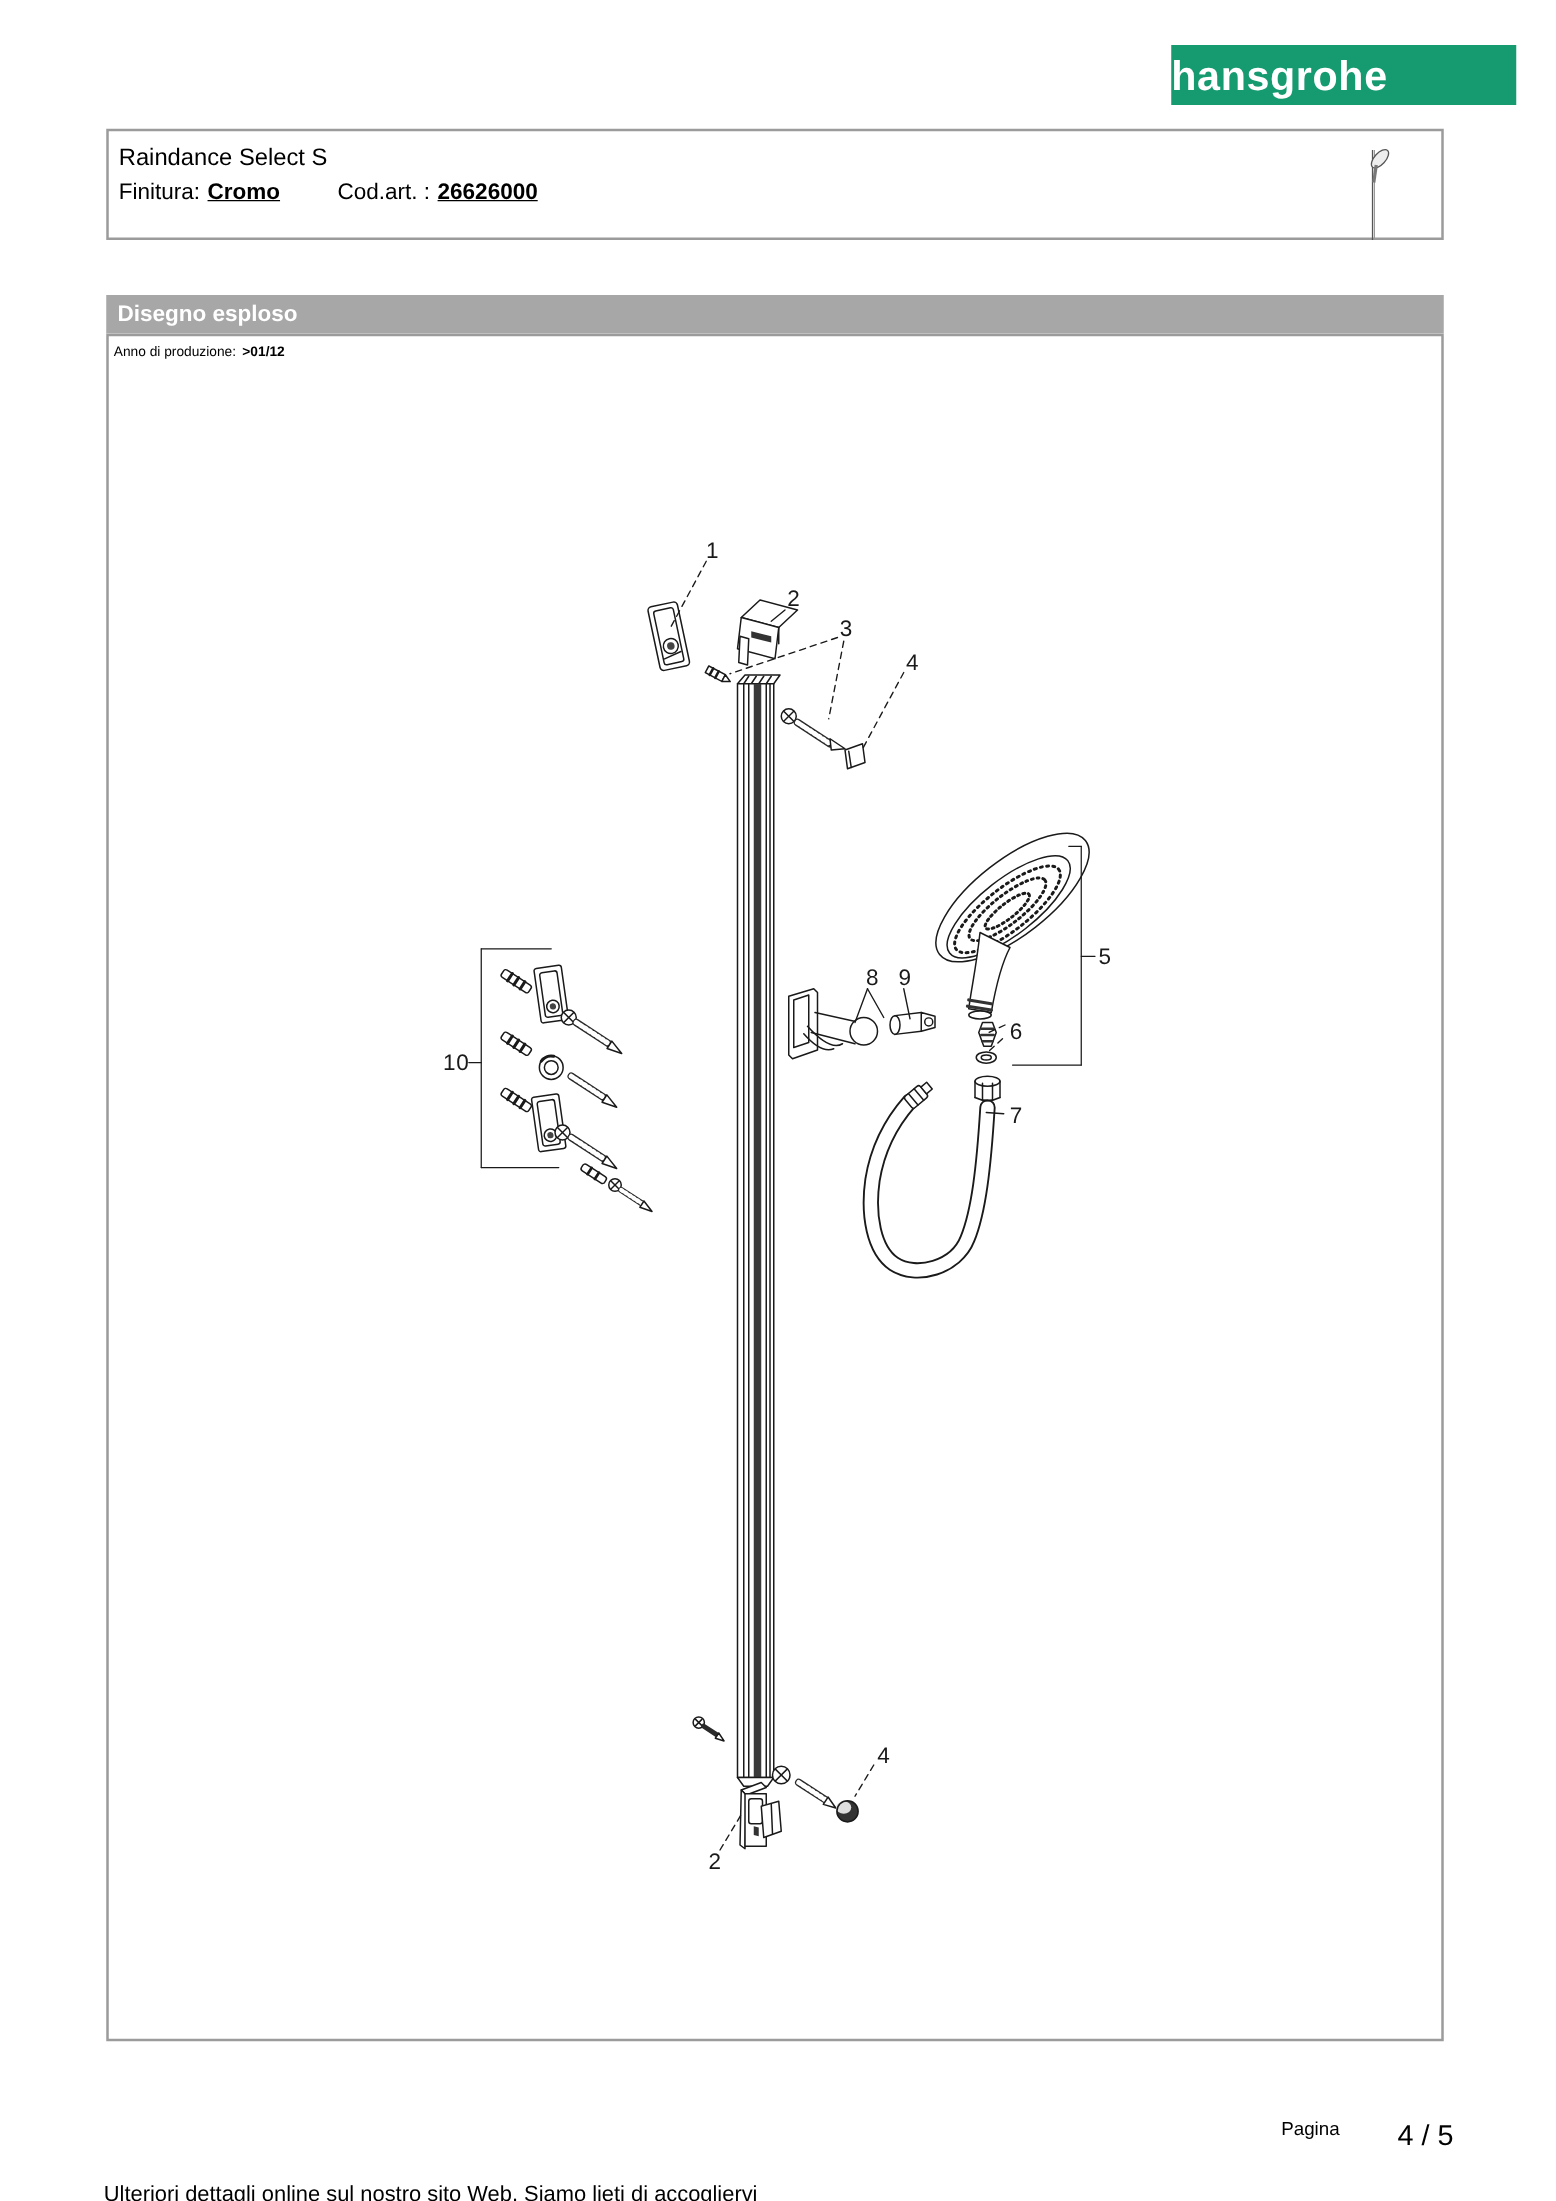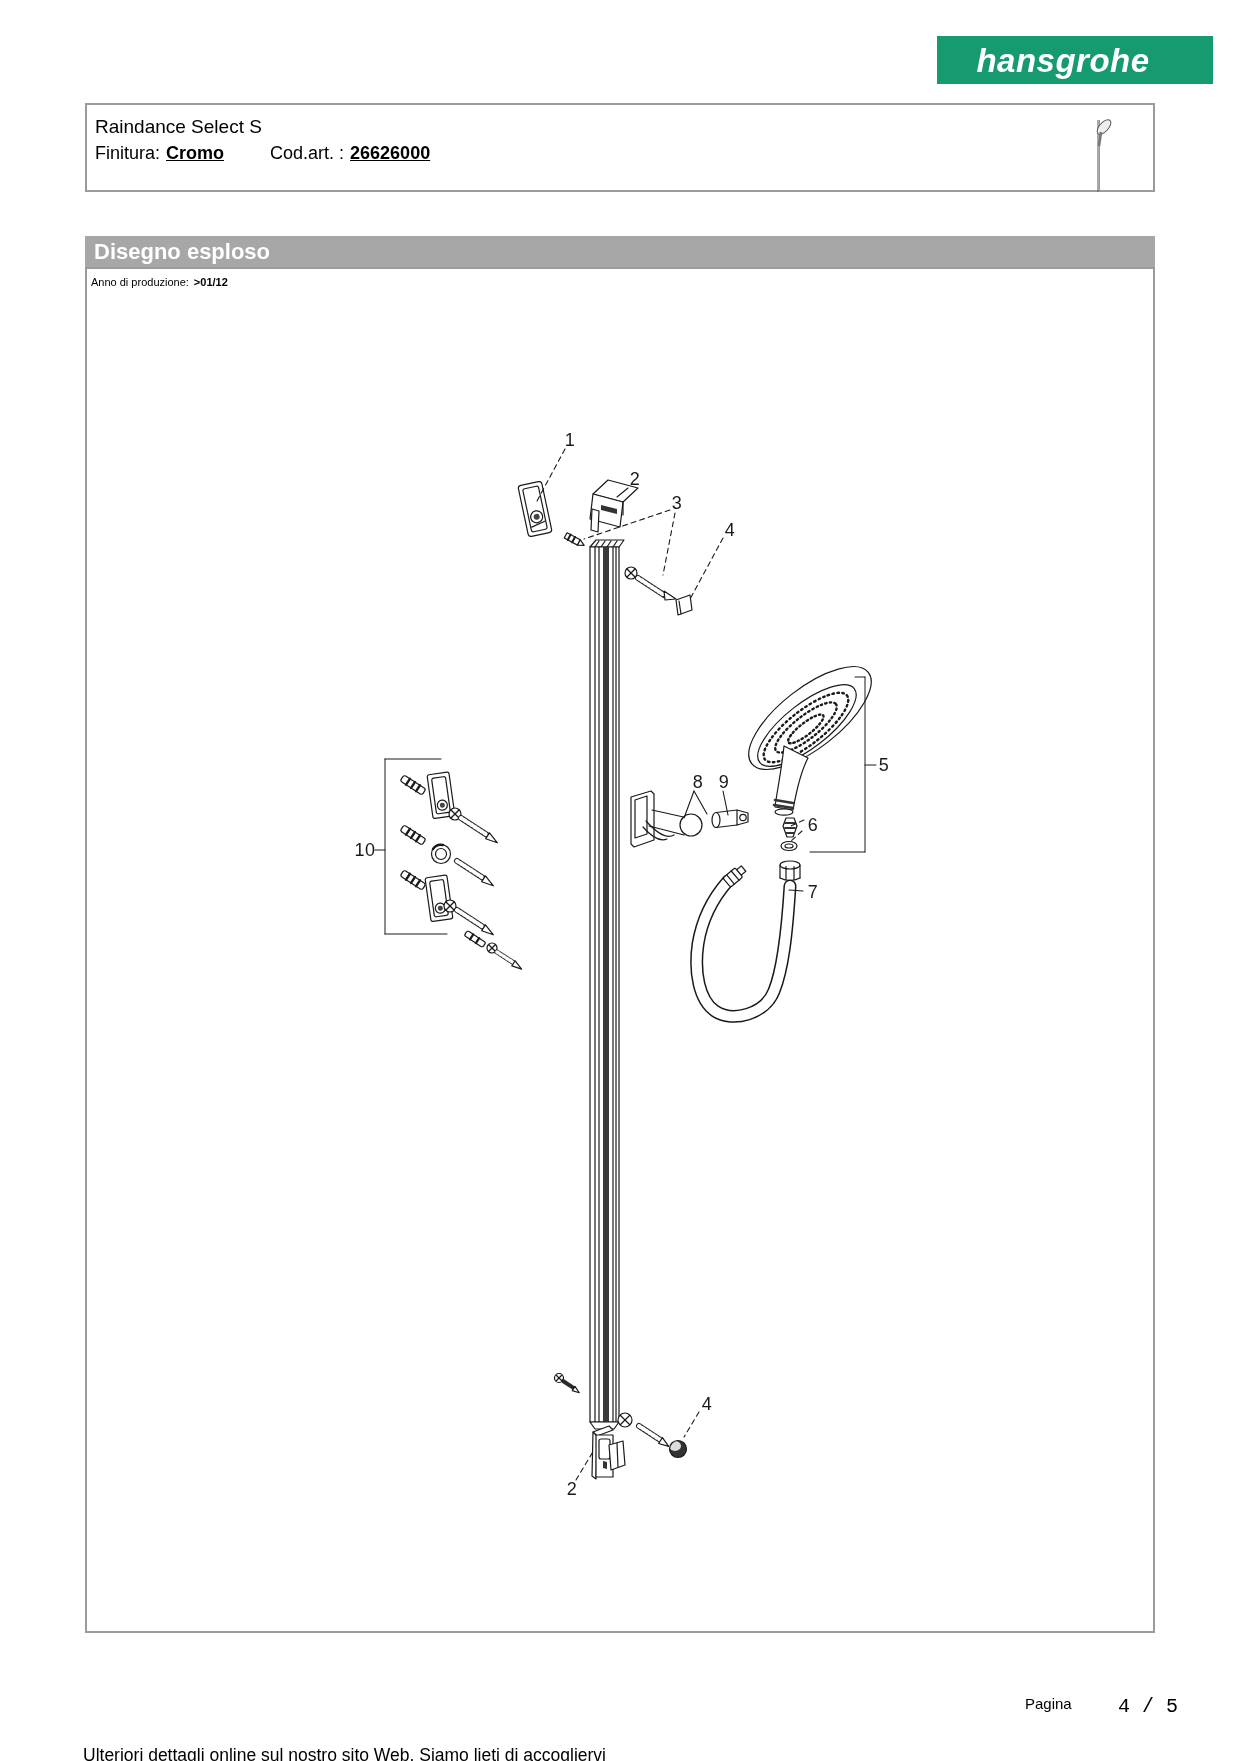--- a/index.html
+++ b/index.html
@@ -9,60 +9,60 @@
     --ink:#1a1a1a;
   }
   html,body{margin:0;padding:0;background:#fff;}
   .page{
     position:relative;width:1245px;height:1761px;background:#fff;
     font-family:"Liberation Sans", sans-serif;color:#000;overflow:hidden;
   }
   
   .logo{
     position:absolute;left:937px;top:36px;width:276px;height:48px;
-    background:var(--green);display:flex;align-items:center;justify-content:center;
-    padding-right:24px;box-sizing:border-box;font-style:italic;
+    background:var(--green);display:flex;align-items:center;justify-content:flex-start;
+    padding-right:24px;box-sizing:border-box;
   }
   .logo span{color:#fff;font-size:33px;font-weight:bold;letter-spacing:.5px;line-height:1;}
   
   .header-box{
     position:absolute;left:85px;top:103px;width:1070px;height:89px;
     border:2px solid var(--border-gray);box-sizing:border-box;background:#fff;
     padding:8px 0 0 8px;
   }
   .header-box .title,.header-box .subtitle{font-size:19px;font-weight:normal;line-height:27px;}
   .header-box .meta{font-size:18px;line-height:26px;}
   .header-box .meta b{margin-left:6px;text-decoration:underline;}
   .meta-gap{display:inline-block;width:46px;}
   .thumb{position:absolute;right:28px;top:9px;}
   
   .section-bar{
     position:absolute;left:85px;top:236px;width:1070px;height:31px;
     background:var(--bar-gray);box-sizing:border-box;
     display:flex;align-items:center;padding-left:9px;
   }
-  .section-bar span{color:#fff;font-weight:bold;font-size:22px;}
+  .section-bar span{color:#fff;font-weight:bold;font-size:18px;}
   
   .diagram-box{
     position:absolute;left:85px;top:267px;width:1070px;height:1366px;
     border:2px solid var(--border-gray);box-sizing:border-box;background:#fff;
   }
   .production{position:absolute;left:4px;top:7px;font-size:11px;z-index:3;}
   .production b{margin-left:5px;}
   .art{position:absolute;left:0;top:0;z-index:1;}
   .labels-layer{position:absolute;left:0;top:0;width:100%;height:100%;z-index:2;}
   .part-label{
     position:absolute;transform:translate(-50%,-50%);
     font-size:18px;color:var(--ink);line-height:1;letter-spacing:.5px;
   }
   
   .footer-left{position:absolute;left:83px;top:1695px;font-size:17.5px;line-height:24px;white-space:pre-wrap;}
   .weblink{color:#000;text-decoration:underline;cursor:pointer;}
   .footer-pagina{position:absolute;left:1025px;top:1695px;font-size:15px;}
-  .footer-pageno{position:absolute;left:1118px;top:1695px;font-size:20px;font-family:Liberation Mono, monospace;}
+  .footer-pageno{position:absolute;left:1118px;top:1695px;font-size:23px;}
 </style>
 </head>
 <body>
 
 <div class="page">
 
   <div class="logo">
     <span>hansgrohe</span>
   </div>
 

